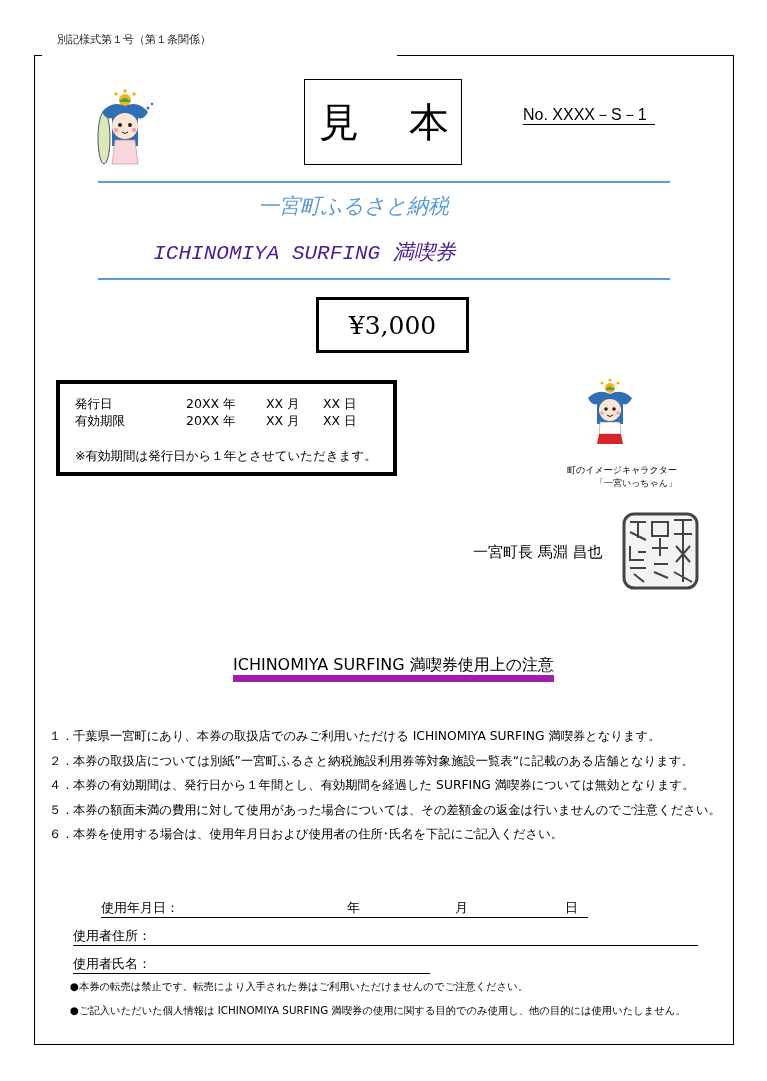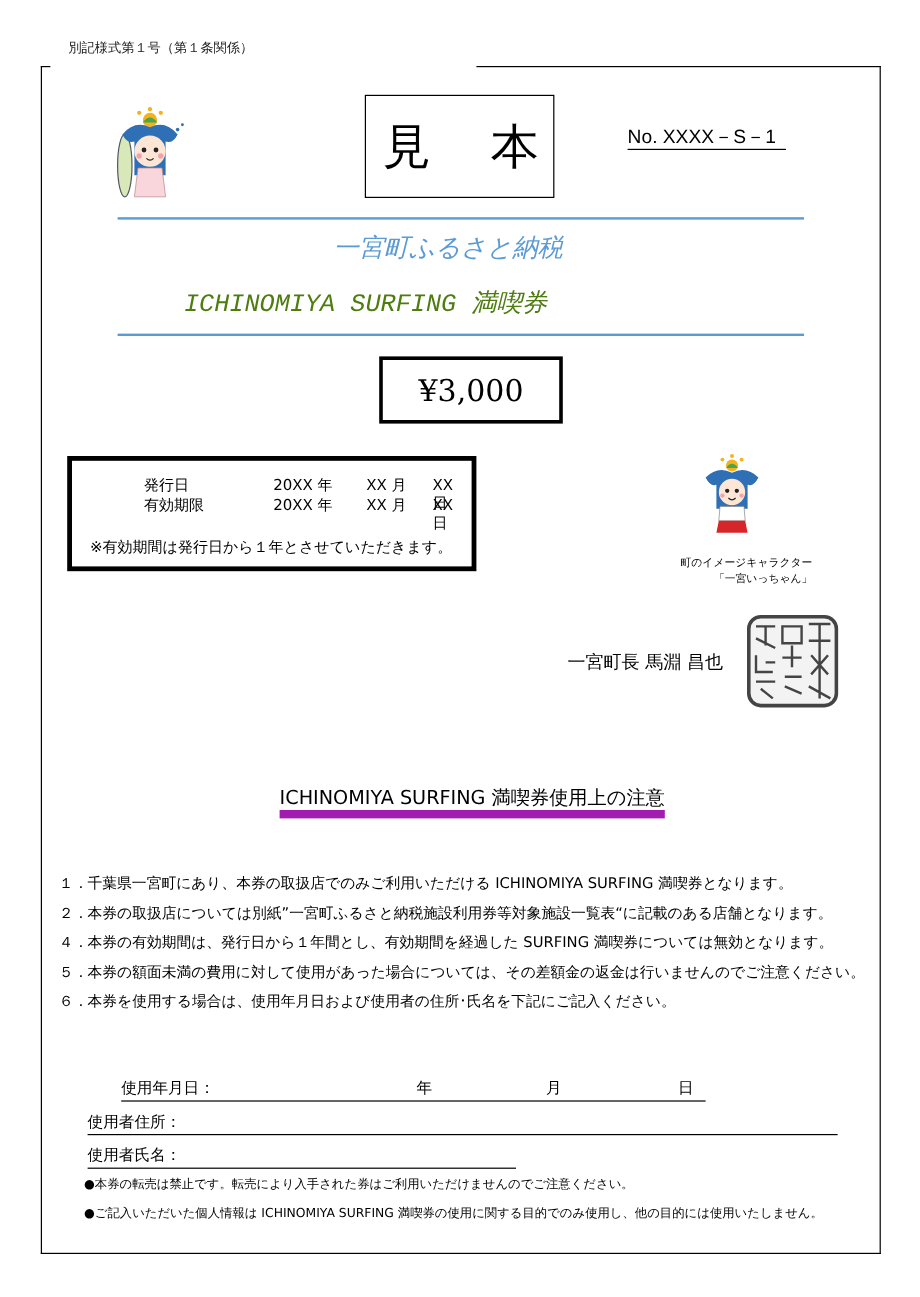--- a/index.html
+++ b/index.html
@@ -11,29 +11,29 @@
   .frame-top-left { left:34px; top:55px; width:8px; height:1px; background:#000; }
   .frame-top-right { left:397px; top:55px; width:337px; height:1px; background:#000; }
   .mascot { left:94px; top:88px; width:62px; height:78px; }
   .sample-box { left:304px; top:79px; width:158px; height:86px; border:1px solid #000; box-sizing:border-box;
                 display:flex; align-items:center; justify-content:space-between; padding:0 12px 0 14px;
                 font-family:"DejaVu Serif","Liberation Serif",serif; font-size:40px; }
   .serial { left:523px; top:106px; font-size:16px; font-family:"Liberation Sans",sans-serif; border-bottom:1px solid #000;
             padding-right:8px; line-height:18px; }
   .rule { left:98px; width:572px; height:2px; background:#5b9bd5; }
   .title1 { left:0; width:707px; top:192px; text-align:center; font-size:21px; color:#5b9bd5; font-style:italic;
-            font-family:"DejaVu Serif","Liberation Serif",serif;padding-left:20px; }
-  .title2 { left:0; width:609px; top:238px; text-align:center; font-size:21px; color:#4d7c0f; font-style:italic;
+            font-family:"DejaVu Serif","Liberation Serif",serif; }
+  .title2 { left:0; width:609px; top:238px; text-align:center; font-size:21px; color:#4c1d95; font-style:italic;
             font-family:"Liberation Mono","DejaVu Sans Mono",monospace; }
   .amount { left:316px; top:297px; width:153px; height:56px; border:3px solid #000; box-sizing:border-box;
             display:flex; align-items:center; justify-content:center; font-size:25px;
             font-family:"DejaVu Serif","Liberation Serif",serif; }
   .dates { left:56px; top:380px; width:341px; height:96px; border:4px solid #000; box-sizing:border-box; font-size:12.5px; }
   .date-row { position:absolute; left:15px; display:flex; }
-  .date-row .lbl { width:111px;margin-left:45px; }
+  .date-row .lbl { width:111px; }
   .date-row .yr { width:80px; }
   .date-row .mo { width:57px; }
   .dates .note { position:absolute; left:15px; top:64px; white-space:nowrap; }
   .mascot2 { left:584px; top:378px; width:52px; height:70px; }
   .caption { left:545px; top:464px; width:132px; text-align:right; font-size:9px; line-height:13px; }
   .mayor { left:473px; top:543px; font-size:15px; }
   .seal { left:622px; top:512px; width:77px; height:78px; }
   .notice-title { left:0; width:767px; top:655px; text-align:center; }
   .notice-title span { font-size:16px; border-bottom:7px solid #a21caf; padding-bottom:1px;margin-left:20px; }
   .notes { left:49px; top:728px; width:700px; font-size:12.3px; }

